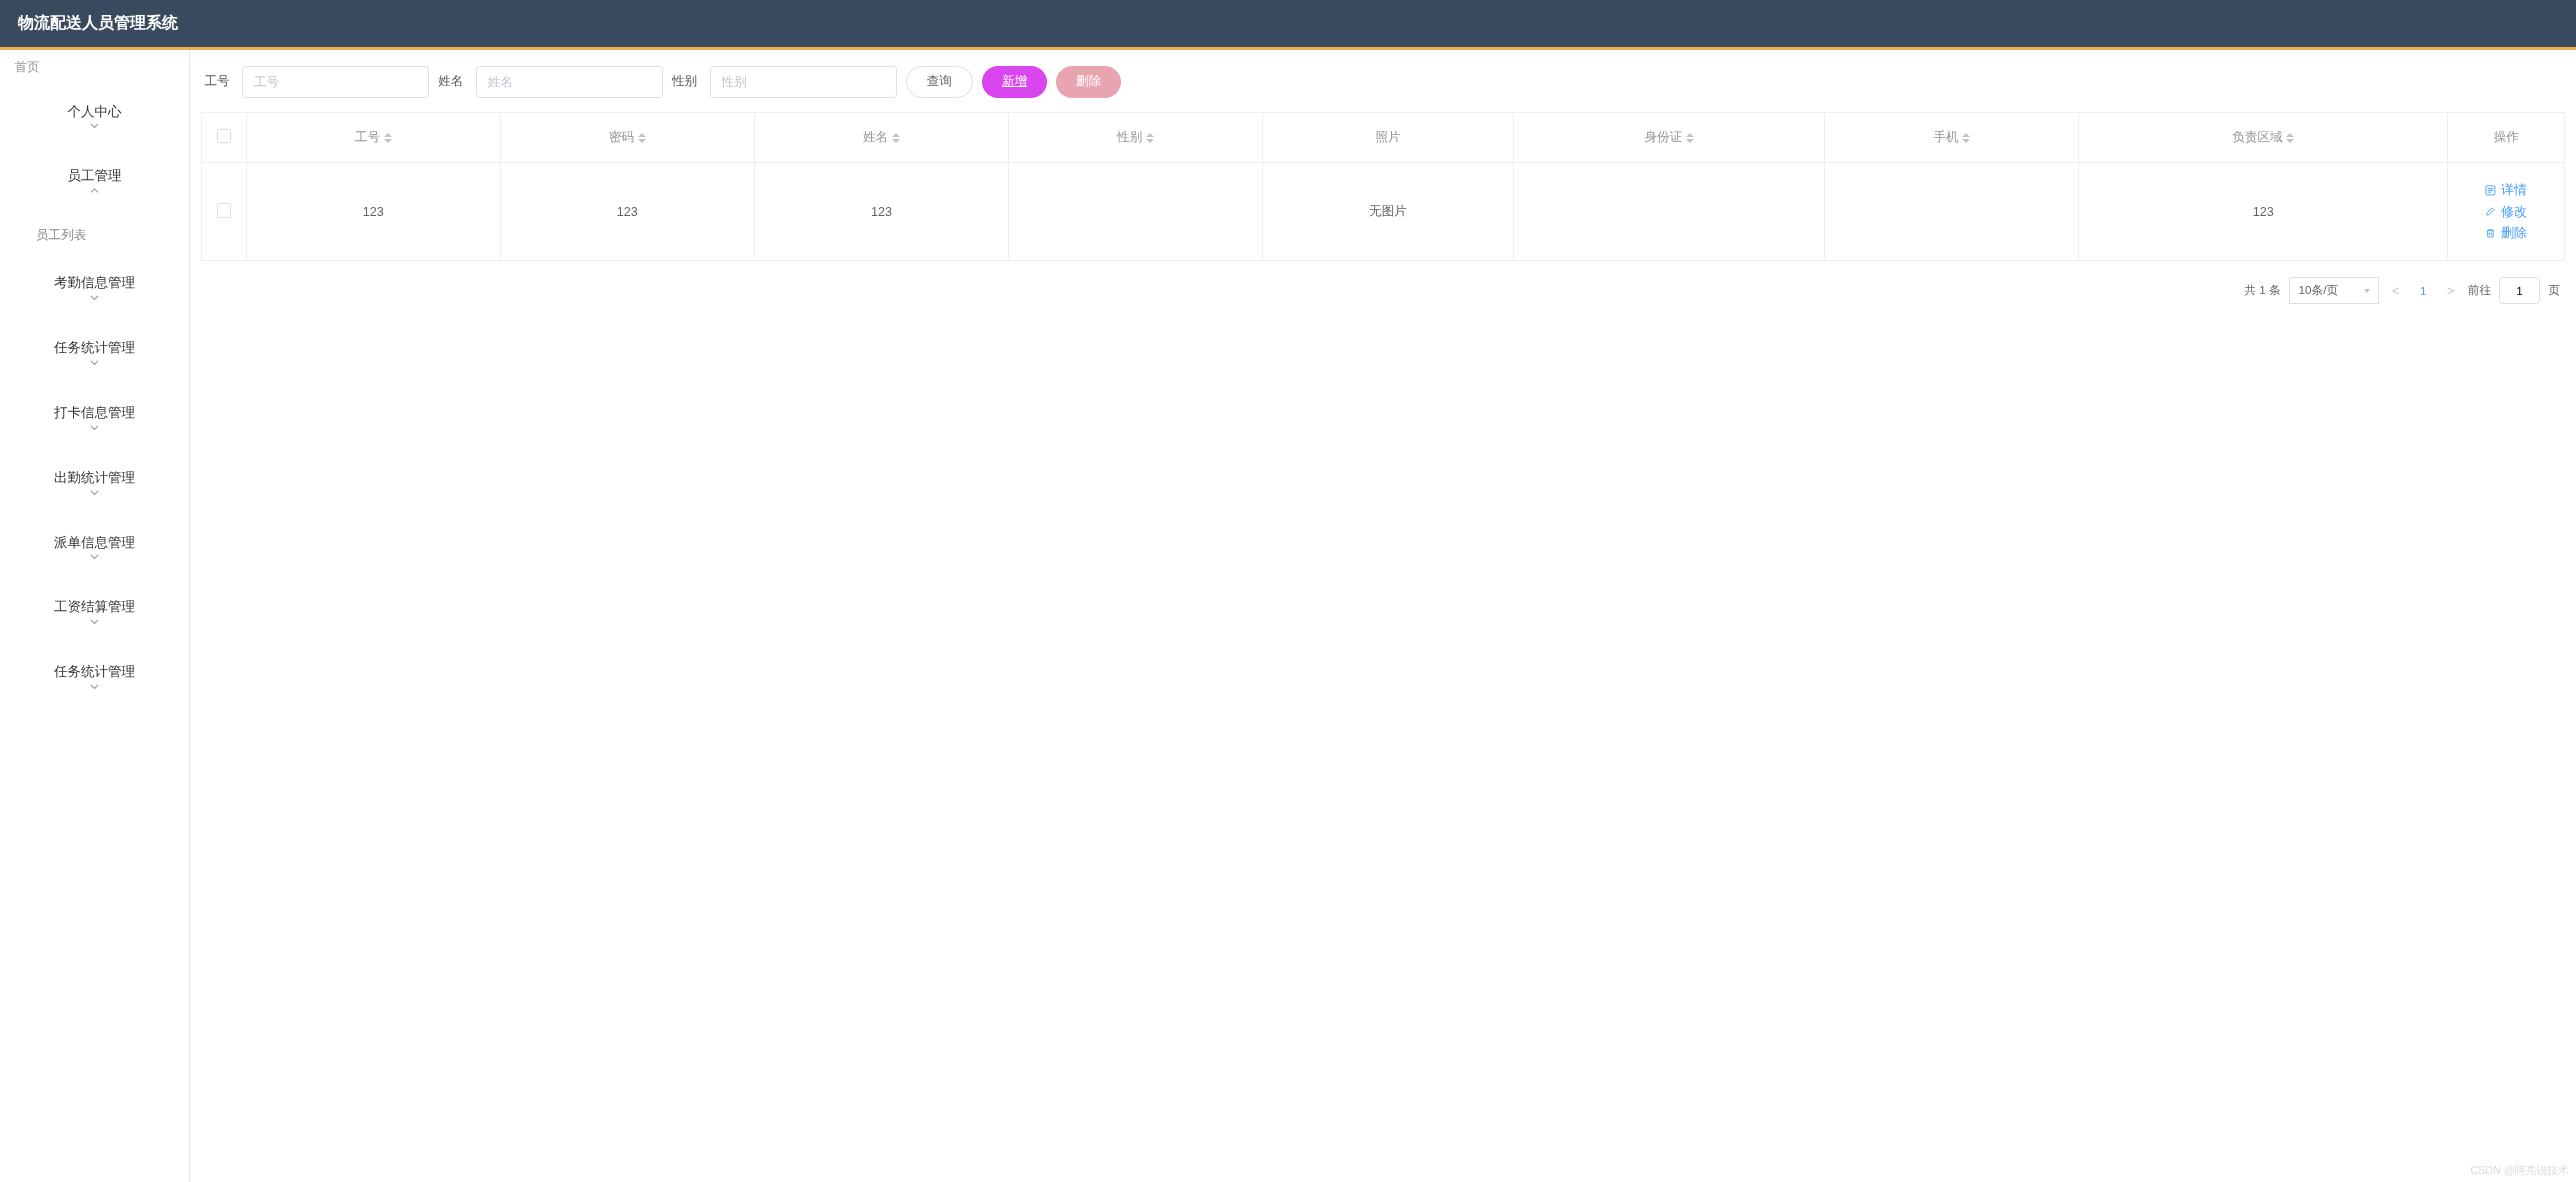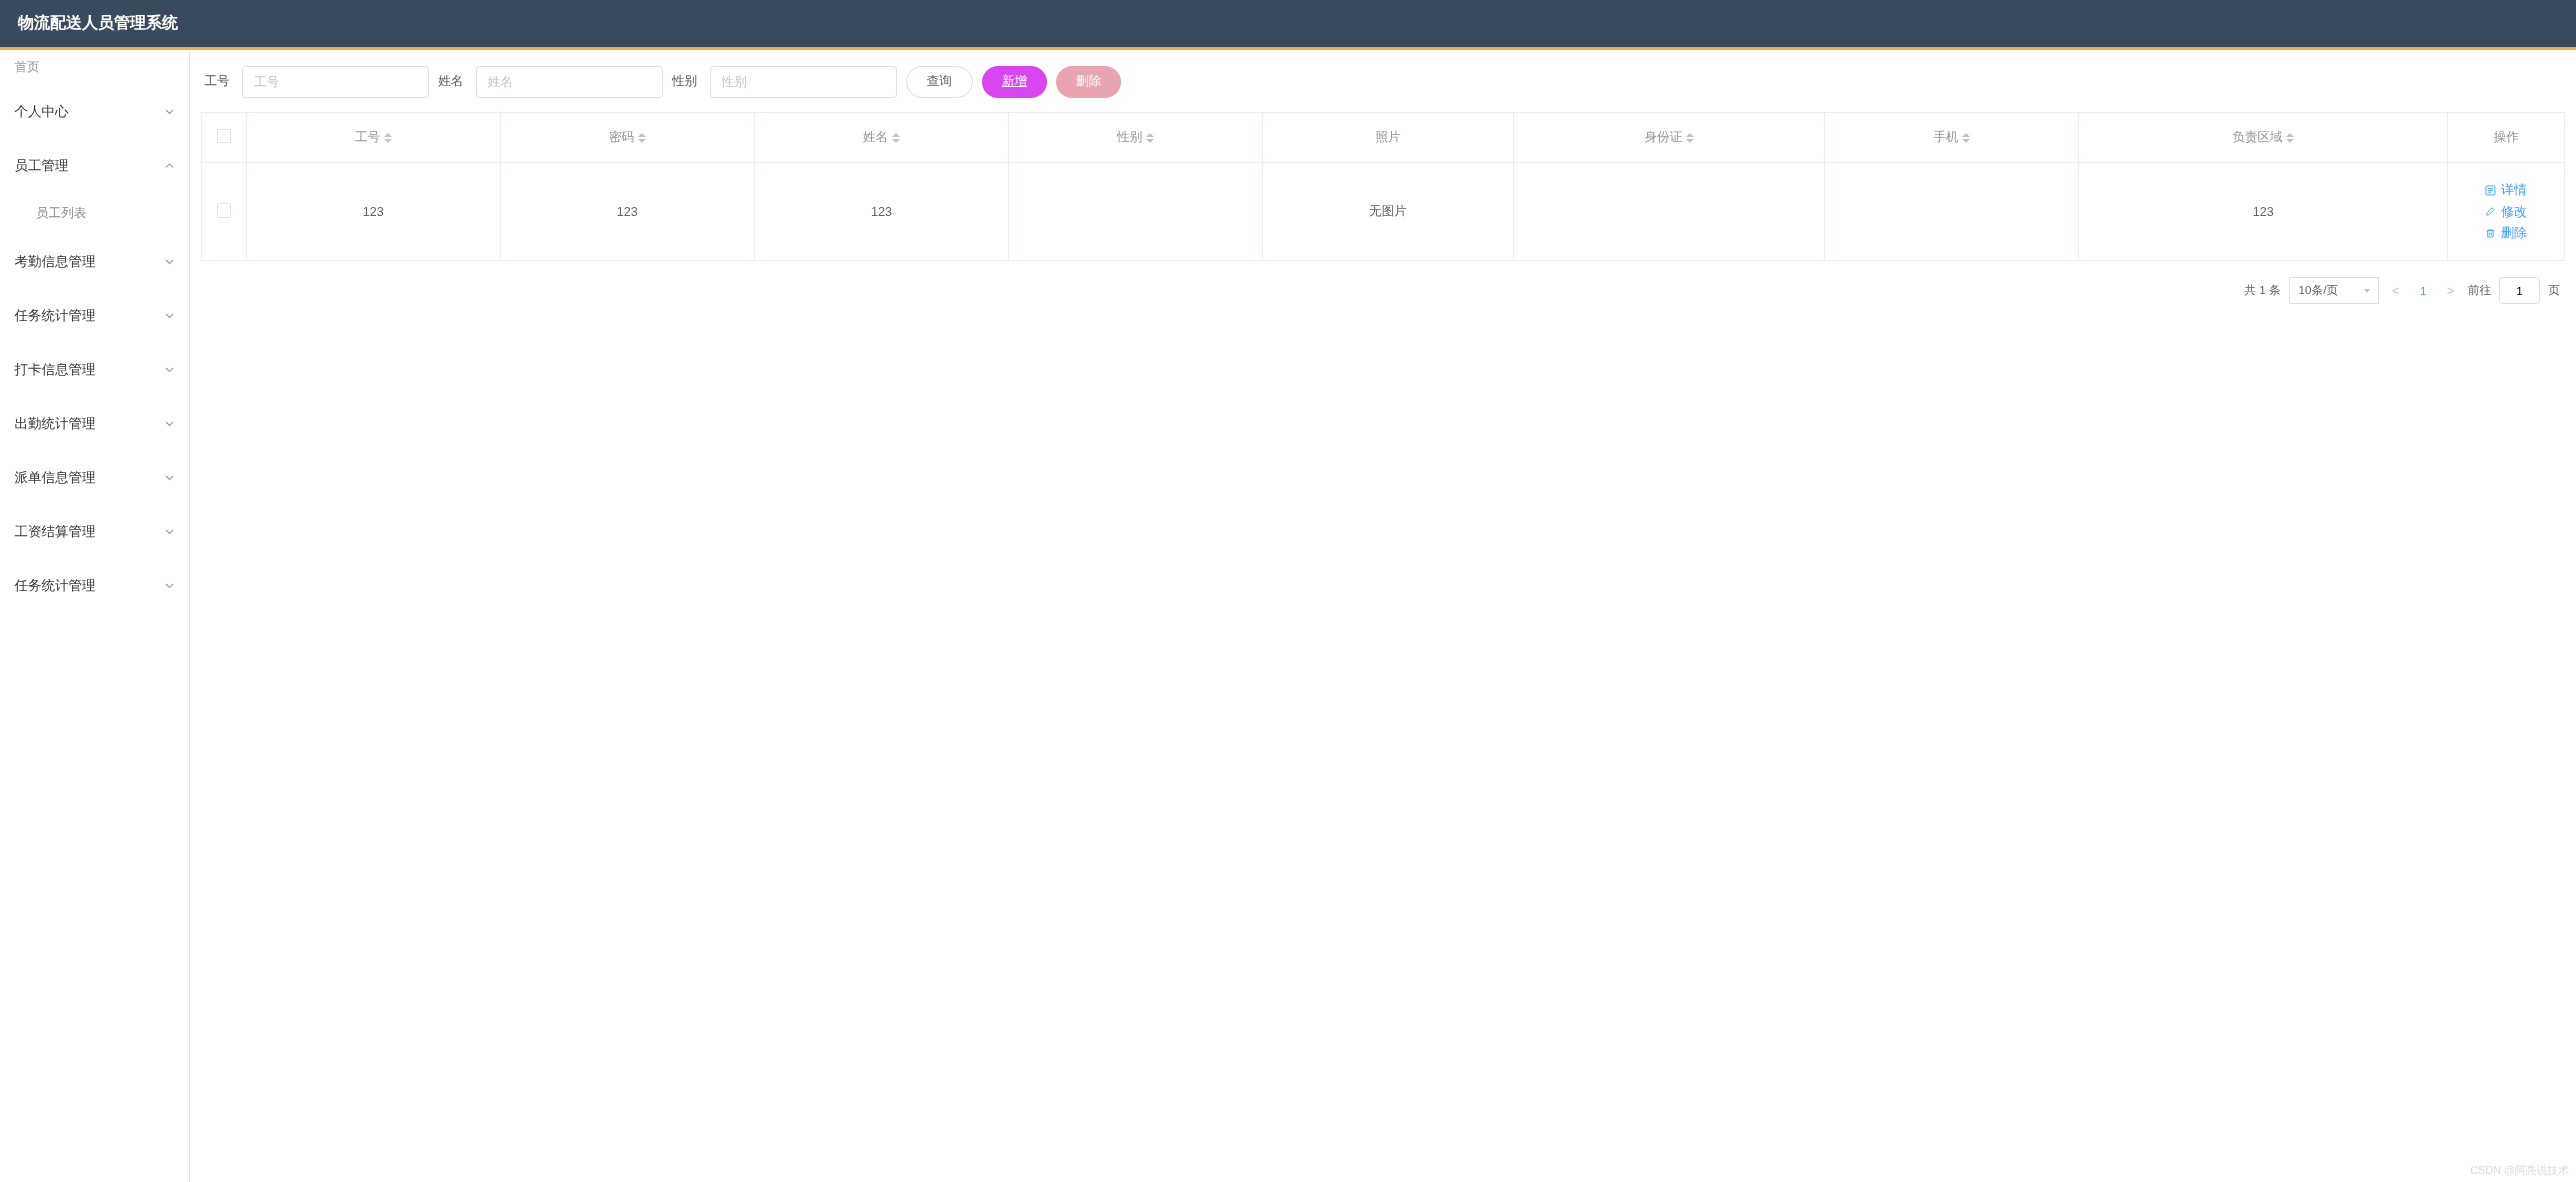--- a/index.html
+++ b/index.html
@@ -11,21 +11,21 @@
     .header-item { display: flex; align-items: center; padding: 0 21.6px; border-left: 0.9px solid rgba(255,255,255,0.15); cursor: pointer; font-size: 12.6px; }
     .avatar { width: 30.5px; height: 30.5px; border-radius: 50%; background: linear-gradient(135deg, #d4a574, #e8c9a3); display: flex; align-items: center; justify-content: center; overflow: hidden; }
     .avatar svg { width: 100%; height: 100%; }
     
     .accent-bar { height: 2.7px; background: #f0ad4e; }
     
     .layout { display: flex; height: calc(100vh - 49px); }
     
     .sidebar { width: 190px; border-right: 0.9px solid #e6e6e6; background: #fff; overflow-y: auto; }
     .crumb { padding: 9px 14.4px; color: #999; font-size: 12.6px; }
-    .menu-item { display: flex; align-items: center; justify-content: space-between; padding: 18px 14.4px; cursor: pointer; color: #333; font-size: 13.5px; }
+    .menu-item { display: flex; align-items: center; justify-content: space-between; padding: 18px 14.4px; cursor: pointer; color: #333; font-size: 13.5px; flex-direction: column; }
     .submenu-item { padding: 12.6px 14.4px 12.6px 36px; color: #888; cursor: pointer; font-size: 12.6px; }
     .chev { width: 10.8px; height: 10.8px; display: inline-flex; align-items: center; justify-content: center; }
     
     .main { flex: 1; padding: 16px 10.8px; overflow-y: auto; }
     
     .filter-bar { display: flex; align-items: center; gap: 9px; margin-bottom: 14.4px; padding: 0 3.6px; }
     .filter-label { color: #555; font-size: 12.6px; margin-right: 3.6px; }
     .filter-input { height: 32px; border: 0.9px solid #dcdfe6; border-radius: 3.6px; padding: 0 10.8px; font-size: 12.6px; width: 187px; outline: none; color: #333; }
     .filter-input::placeholder { color: #c0c4cc; }
     .btn { height: 32px; padding: 0 20px; border-radius: 16px; border: none; cursor: pointer; font-size: 12.6px; display: inline-flex; align-items: center; justify-content: center; }

